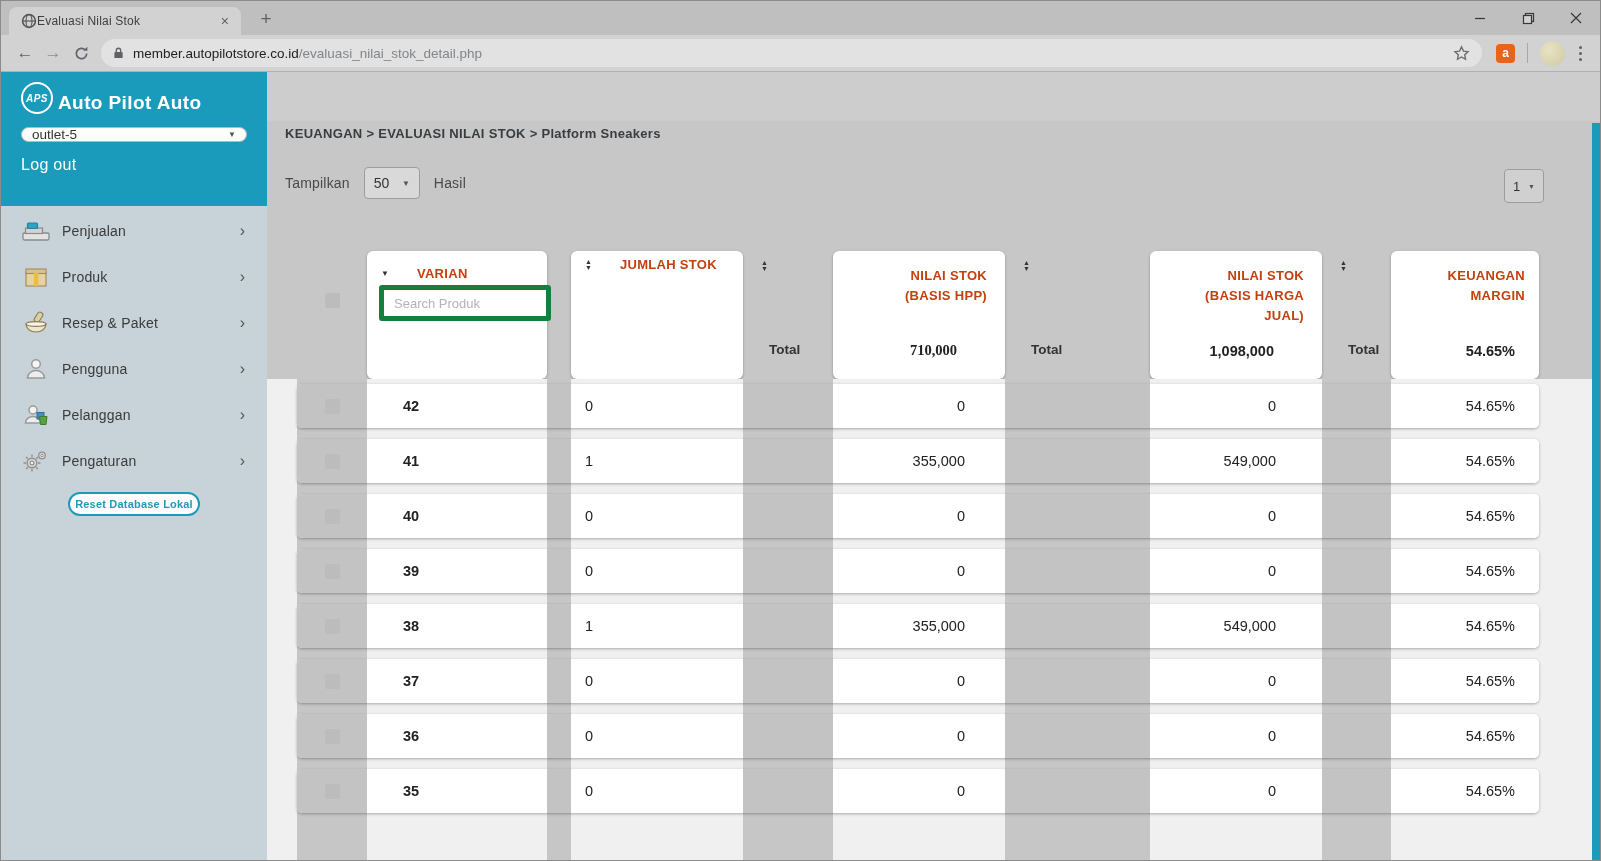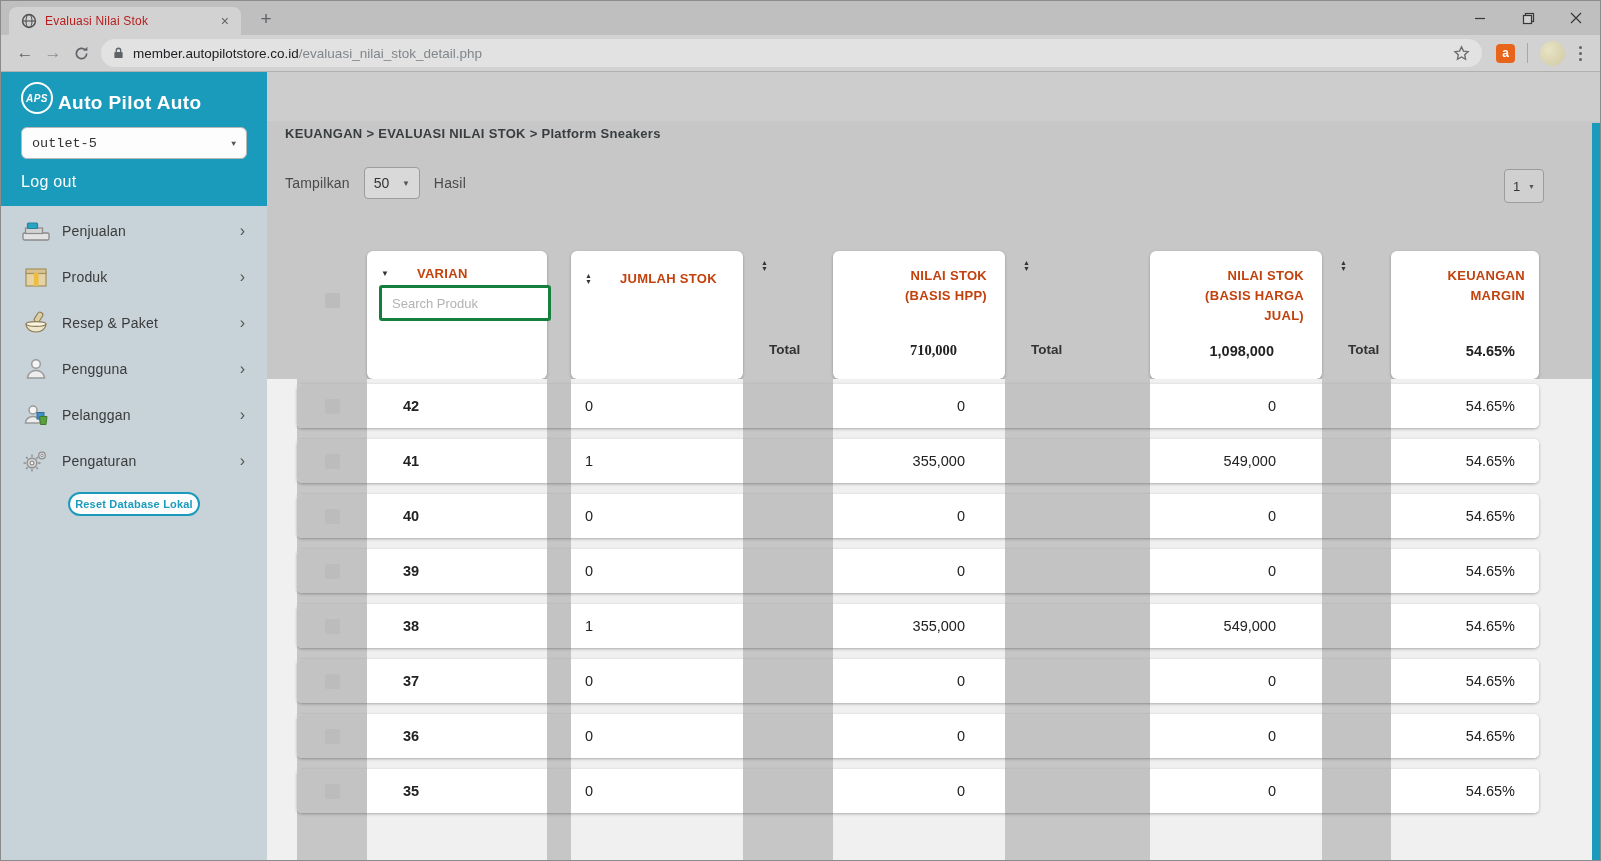--- a/index.html
+++ b/index.html
@@ -5,21 +5,21 @@
   * { margin:0; padding:0; box-sizing:border-box; }
   html,body { background:#9a9a9a; }
   body { font-family:"Liberation Sans", sans-serif; }
   .window { position:relative; width:1601px; height:861px; background:#c7c7c7;
             border:1px solid #8b8b8b; overflow:hidden; }
 
   
   .tabstrip { position:relative; height:34px; background:#bfbfbf; }
   .tab { position:absolute; left:8px; top:6px; width:232px; height:28px; background:#d2d2d2;
          border-radius:8px 8px 0 0; display:flex; align-items:center; padding:0 8px 0 12px; }
-  .tab-title { flex:1; font-size:12px; color:#b91c1c; margin-left:8px; white-space:nowrap;
+  .tab-title { flex:1; font-size:12px; color:#404040; margin-left:0; white-space:nowrap;
                overflow:hidden; letter-spacing:.2px; }
   .tab-close { font-size:14px; color:#5f6368; padding:0 4px; cursor:default; }
   .newtab { position:absolute; left:252px; top:6px; width:26px; height:26px; text-align:center;
             line-height:24px; font-size:19px; color:#5f6368; }
   .wincontrols { position:absolute; right:0; top:0; height:34px; display:flex; }
   .winbtn { width:48px; height:34px; display:flex; align-items:center; justify-content:center; }
 
   .toolbar { height:37px; background:#d2d2d2; border-bottom:1px solid #b0b0b0;
              display:flex; align-items:center; padding:0 10px; }
   .navbtn { width:28px; height:28px; display:flex; align-items:center; justify-content:center;
@@ -39,23 +39,23 @@
   
   .app { display:flex; height:788px; }
 
   .sidebar { width:266px; background:#c7d3d8; flex-shrink:0; }
   .sb-teal { height:134px; background:#1b9bbb; padding:10px 20px 0 20px; }
   .brand-row { display:flex; align-items:flex-end; gap:5px; }
   .aps-logo { width:32px; height:32px; border:2px solid #fff; border-radius:50%; color:#fff;
               font-size:10px; font-weight:bold; font-style:italic; display:flex;
               align-items:center; justify-content:center; letter-spacing:.5px; }
   .brand { color:#fff; font-size:19px; font-weight:bold; letter-spacing:.4px; }
-  .outlet-select { margin-top:13px; height:32px; background:#fdfdfd; border:1px solid #b8b8b8;
-                   border-radius:6px; display:flex; align-items:center; padding:0 10px;
-                   font-size:13.5px; color:#333;font-family:Liberation Mono, monospace; }
+  .outlet-select { margin-top:13px; height:15px; background:#fdfdfd; border:1px solid #b8b8b8;
+                   border-radius:11px; display:flex; align-items:center; padding:0 10px;
+                   font-size:13.5px; color:#333; }
   .outlet-select .caret { margin-left:auto; font-size:8px; color:#555; }
   .logout { margin-top:14px; color:#fff; font-size:16px; letter-spacing:.3px; }
 
   .menu { padding-top:2px; }
   .menu-item { height:46px; display:flex; align-items:center; padding:0 22px 0 18px; }
   .mi-icon { width:34px; display:flex; justify-content:center; flex-shrink:0; }
   .mi-label { margin-left:9px; font-size:14px; color:#3b3b3b; letter-spacing:.2px; }
   .mi-chevron { margin-left:auto; font-size:16px; color:#555; line-height:1; }
   .reset-btn { display:block; margin:8px auto 0 auto; width:132px; height:24px; background:#fdfdfd;
                border:2px solid #1b9bbb; border-radius:13px; color:#1b9bbb; font-size:11px;
@@ -82,25 +82,25 @@
            display:grid; grid-template-columns:var(--cols); }
   .h-card { background:#fff; border-radius:6px; box-shadow:0 1px 3px rgba(0,0,0,.28); position:relative; }
   .h-gray { position:relative; }
   .hlabel { font-size:13px; font-weight:bold; color:#c2410c; letter-spacing:.3px;margin-left:20px; }
   .h-varian { padding:15px 12px 0 14px; }
   .h-label-row { display:flex; align-items:center; gap:8px; }
   .tri { font-size:8px; color:#333; }
   .sorticon { display:flex; flex-direction:column; align-items:center; line-height:5.5px;
               font-size:7px; color:#333; }
   .search-input { position:absolute; top:34px; left:12px; width:172px; height:36px;
-                  border:3px solid #15803d; border-radius:3px; padding:0 10px; font-size:13px;
+                  border:5px solid #15803d; border-radius:3px; padding:0 10px; font-size:13px;
                   color:#555; background:#fff; outline:none;
                   font-family:"Liberation Sans", sans-serif; }
   .search-input::placeholder { color:#b3b3b3; }
-  .h-jumlah { padding:20px 10px 0 14px; }
+  .h-jumlah { padding:6px 10px 0 14px; }
   .h-right { text-align:right; padding:15px 18px 0 0; line-height:20px; }
   .t-sort { position:absolute; top:9px; left:18px; }
   .t-label { position:absolute; bottom:22px; left:26px; font-size:13.5px; font-weight:bold; color:#333; }
   .t-value { position:absolute; bottom:20px; right:0; font-size:14.5px; font-weight:bold; color:#222; }
   .tv-hpp { padding-right:48px;font-family:Liberation Serif, serif; } .tv-jual { padding-right:48px; } .tv-margin { padding-right:24px; }
   .cb { display:inline-block; width:15px; height:15px; background:#bcbcbc; border-radius:2px; }
   .h-check { display:flex; justify-content:center; padding-top:112px; }
   .h-check .cb { position:relative; top:-70px; }
 
   .rows-area { position:absolute; top:307px; left:0; right:0; bottom:0; background-color:#f0f0f0;

